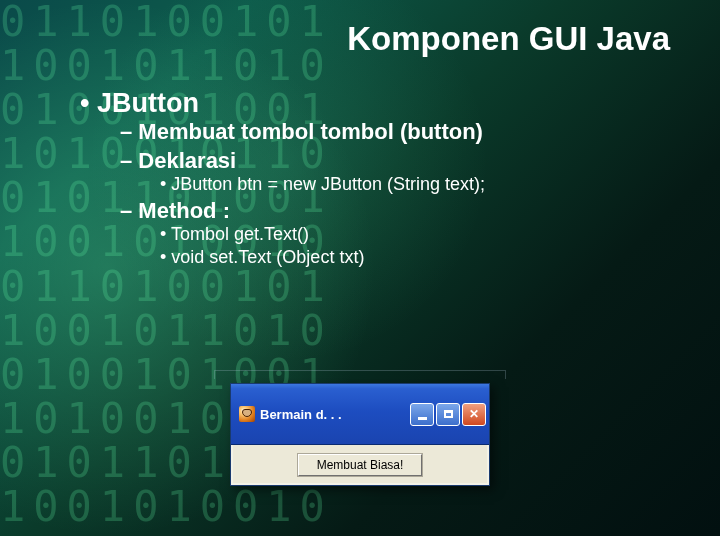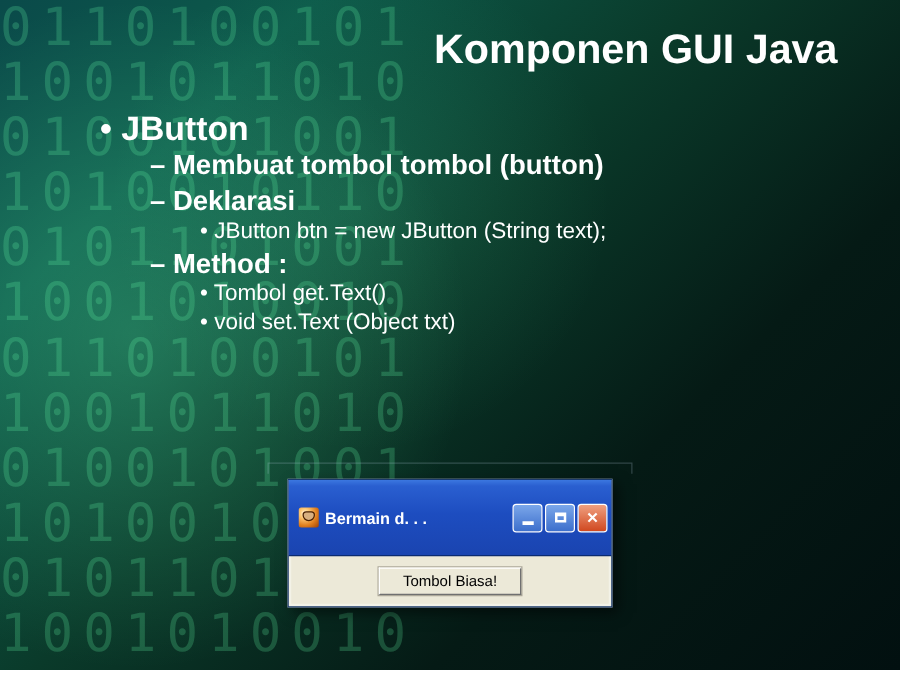--- a/index.html
+++ b/index.html
@@ -87,16 +87,16 @@
           <span></span>
         </div>
       <div class="tb-btn tb-max">
           <span></span>
         </div>
       <div class="tb-btn tb-close">
           <span>✕</span>
         </div>
     </div>
     <div class="winbody">
-      <button class="jbtn">Tombol Biasa!</button>
+      <button class="jbtn">Membuat Biasa!</button>
     </div>
   </div>
 </div>
 
 </body></html>

